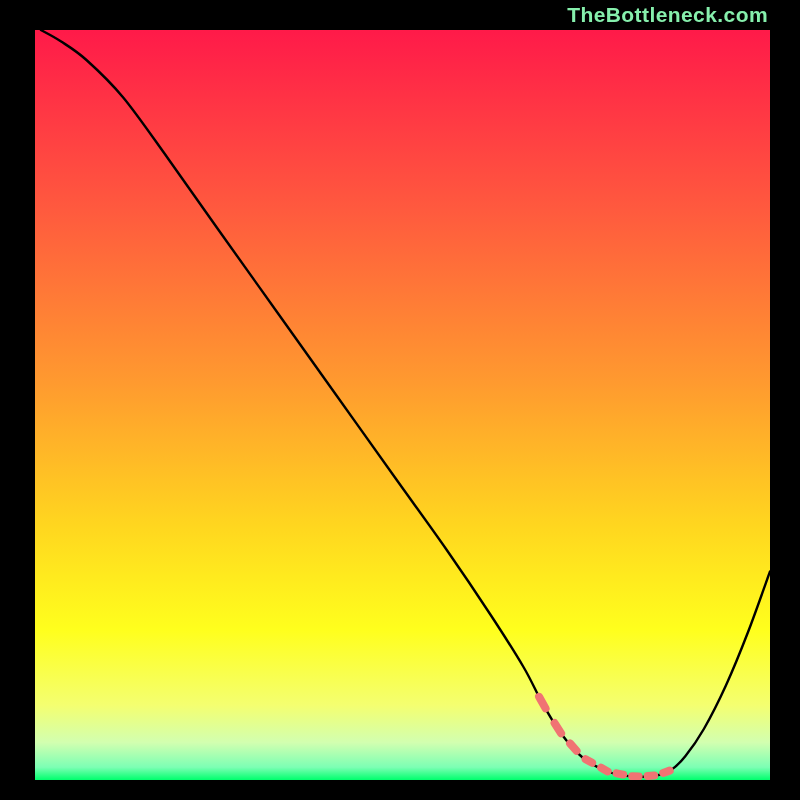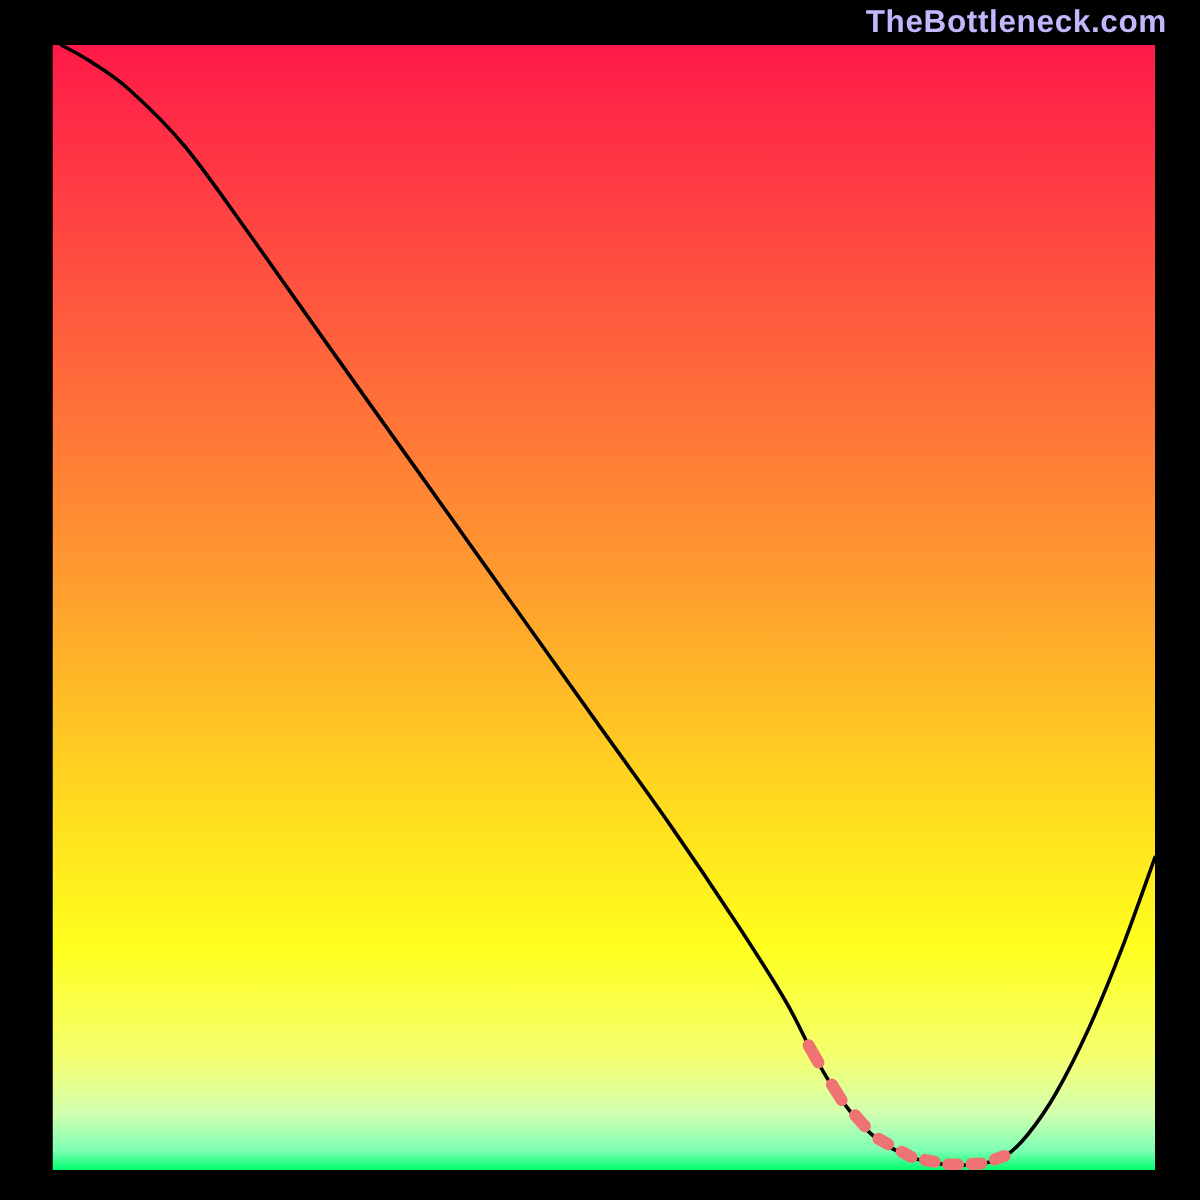--- a/index.html
+++ b/index.html
@@ -1,25 +1,25 @@
 <!DOCTYPE html>
 <html><head>
 <meta charset="utf-8">
 <style>
   * { margin: 0; padding: 0; box-sizing: border-box; }
   html, body { width: 800px; height: 800px; background: #000; overflow: hidden; }
   .wrap { position: relative; width: 800px; height: 800px; }
   .attribution {
     position: absolute;
     top: 3px;
-    right: 22px;
+    right: 32px;
     font-family: Arial, Helvetica, sans-serif;
     font-size: 21px;
     font-weight: bold;
-    color: #c4b5fd;
+    color: #86efac;
     letter-spacing: 0.02em;
   }
   .plot {
     position: absolute;
     left: 35px;
     top: 30px;
     width: 735px;
     height: 750px;
   }
   svg { display: block; }

